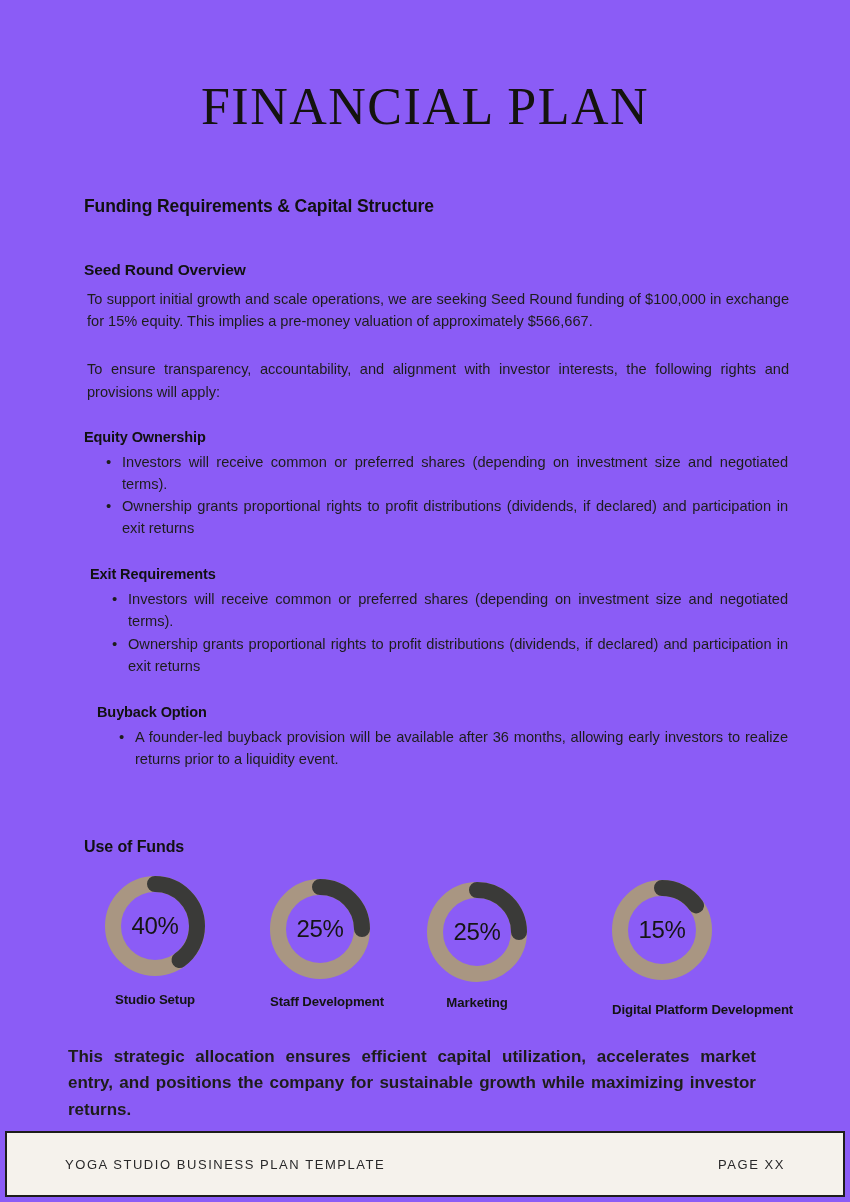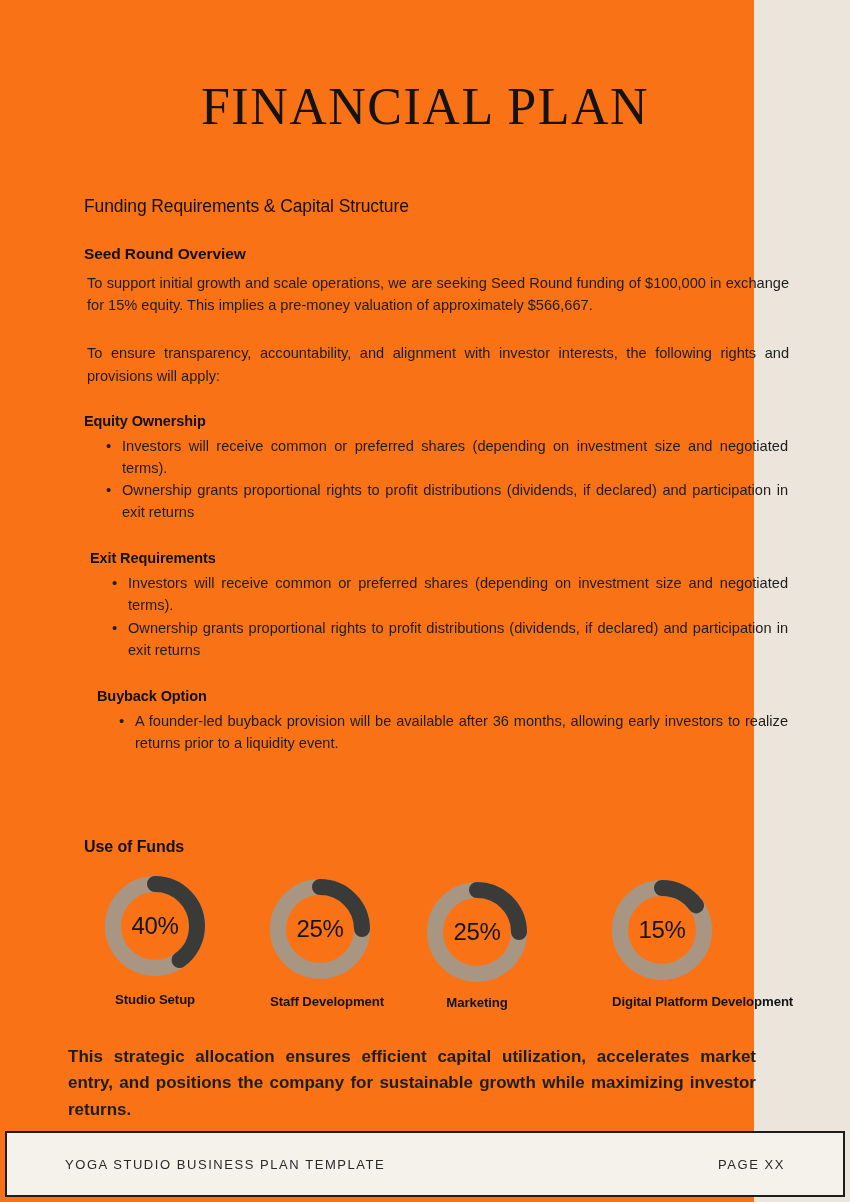--- a/index.html
+++ b/index.html
@@ -12,23 +12,23 @@
   body {
     background: #ece5dc;
     font-family: "Liberation Sans", sans-serif;
     color: #1d1d1b;
     position: relative;
     overflow: hidden;
   }
 
   .page {
     position: relative;
-    width: 754px;
+    width: 850px;
     height: 1202px;
-    background: #f97316;
+    background: #8b5cf6;
   }
 
   
   .doc-title {
     position: absolute;
     top: 78px;
     left: 0;
     width: 850px;
     text-align: center;
     font-family: "Liberation Serif", "DejaVu Serif", serif;
@@ -43,24 +43,24 @@
   .content {
     position: absolute;
     top: 196px;
     left: 0;
     width: 850px;
     padding: 0 60px 0 84px;
   }
 
   h2.sec-title {
     font-size: 17.5px;
-    font-weight: normal;
+    font-weight: bold;
     letter-spacing: -0.1px;
     color: #111;
-    margin-bottom: 28px;
+    margin-bottom: 44px;
   }
 
   h3.sub-title {
     font-size: 15.5px;
     font-weight: bold;
     color: #111;
     letter-spacing: -0.1px;
     margin-bottom: 9px;
   }
 
@@ -283,21 +283,21 @@
     </div>
 
     <div class="donut-item" style="left:528px; top:4px;">
       <div class="donut">
         <svg width="100" height="100" viewBox="0 0 100 100">
           <circle cx="50" cy="50" r="42" fill="none" stroke="#a99682" stroke-width="16"></circle>
           <circle class="arc" cx="50" cy="50" r="42" fill="none" stroke="#3a3a38" stroke-width="16" stroke-linecap="round" transform="rotate(-90 50 50)" stroke-dasharray="39.5840674352314 263.89378290154264"></circle>
         </svg>
         <div class="donut-value">15%</div>
       </div>
-      <div class="donut-label" style="margin-top:14px;">Digital Platform Development</div>
+      <div class="donut-label" style="margin-top:22px;">Digital Platform Development</div>
     </div>
 
   </div>
 
   <p class="closing">This strategic allocation ensures efficient capital utilization, accelerates market entry, and positions the company for sustainable growth while maximizing investor returns.</p>
 
   <div class="footer">
     <span class="footer-text">YOGA STUDIO BUSINESS PLAN TEMPLATE</span>
     <span class="footer-text">PAGE XX</span>
   </div>

